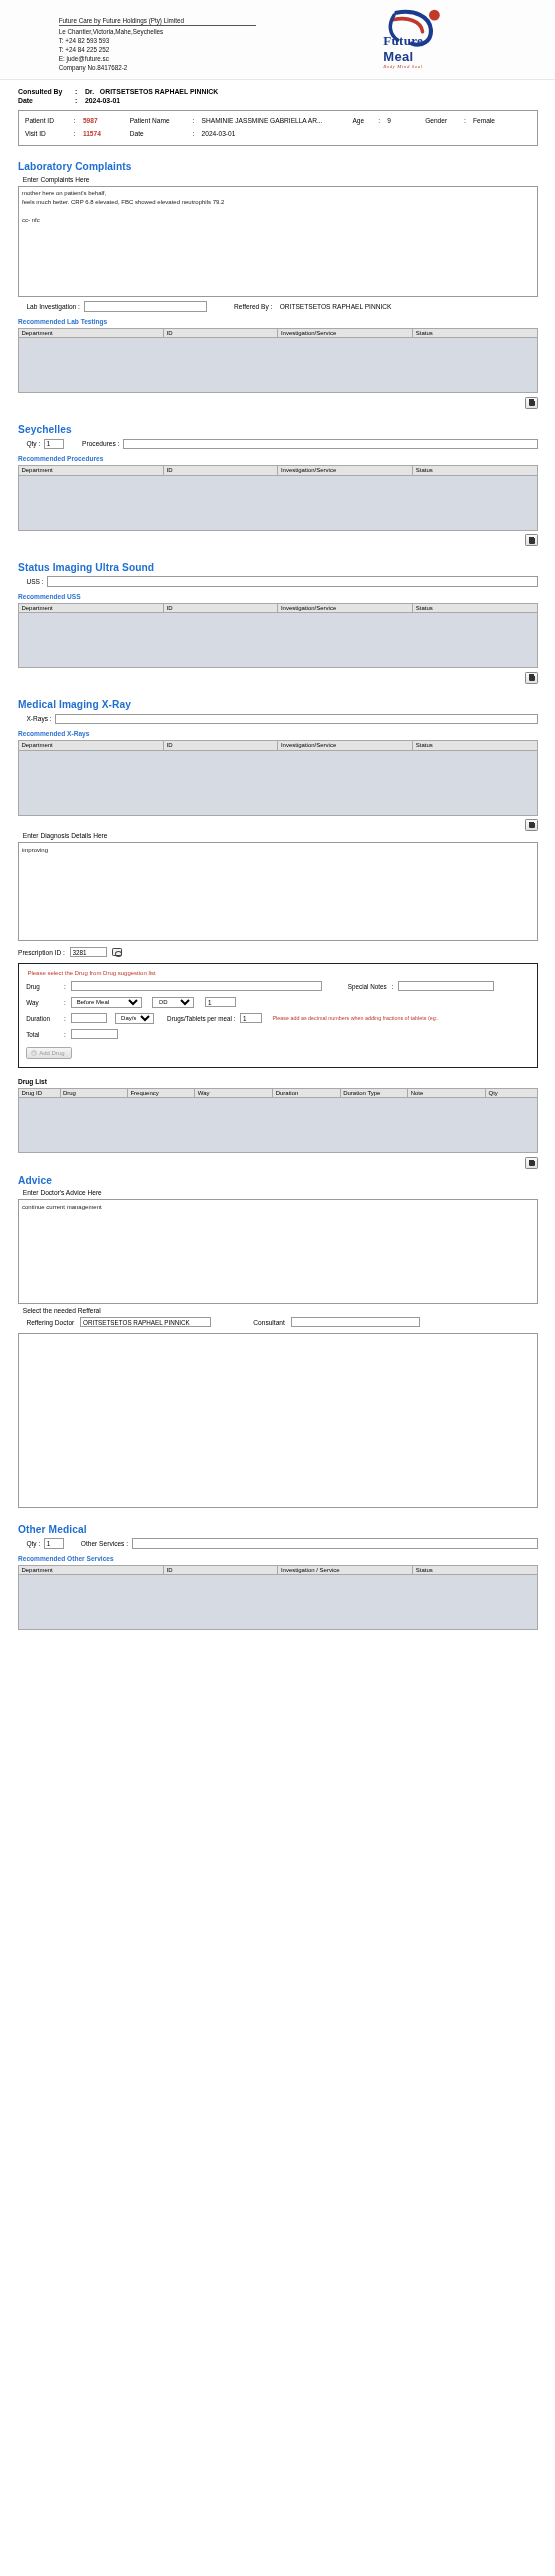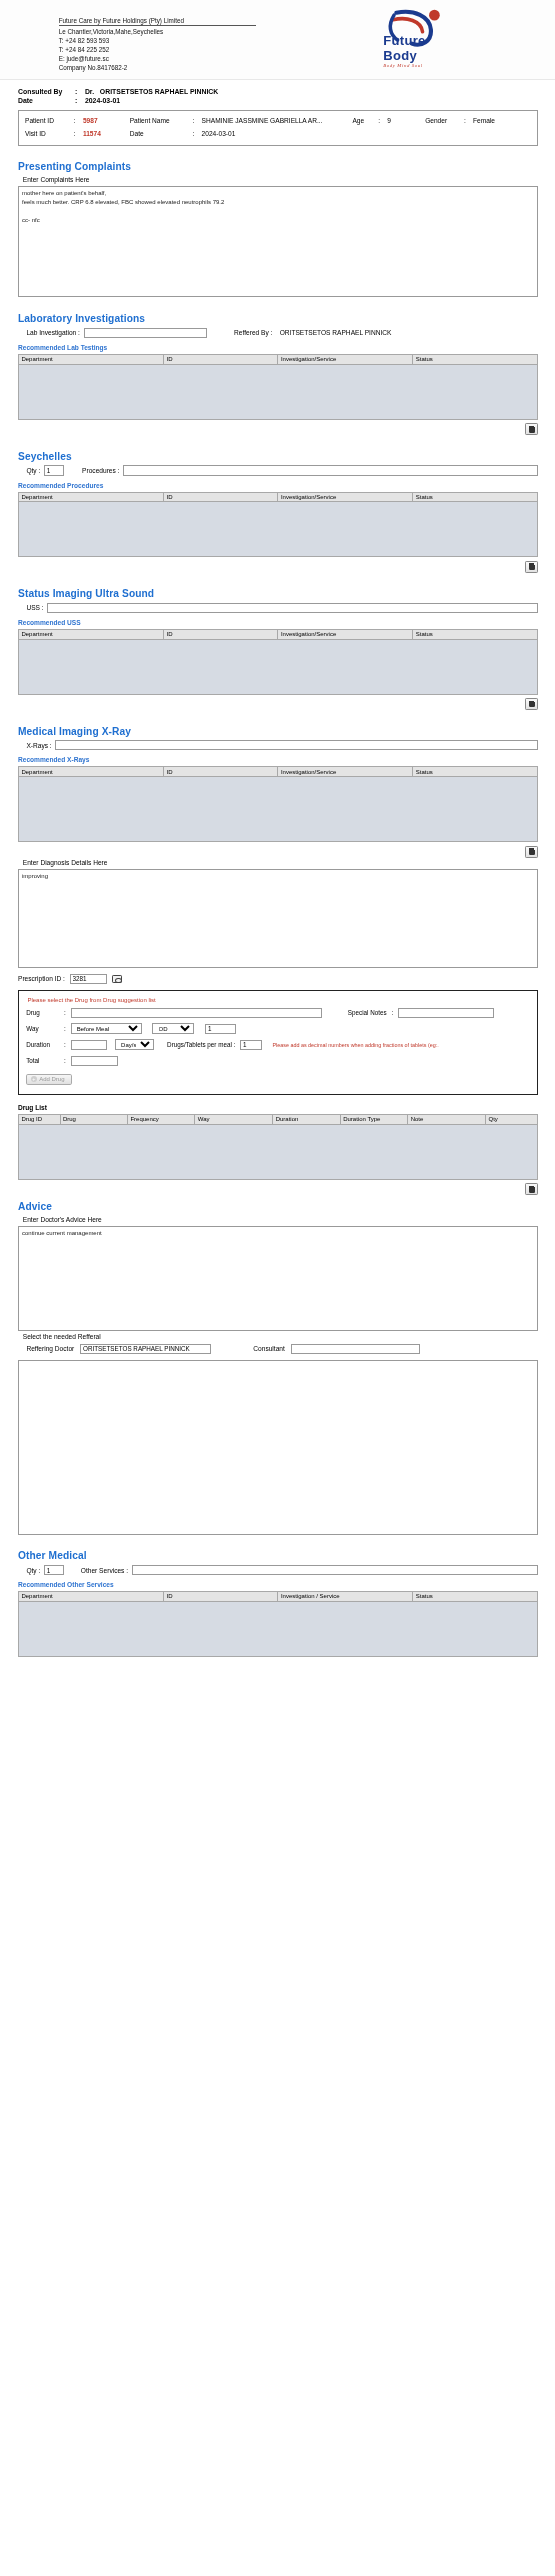--- a/index.html
+++ b/index.html
@@ -54,21 +54,21 @@
     position: absolute;
     left: 24px;
     top: 25px;
     font-family: "Liberation Serif", serif;
   }
   .logo-future {
     font-size: 13px;
     color: #1b3b8f;
     font-weight: bold;
     letter-spacing: 0.3px;
-    font-family: Liberation Sans, sans-serif;
+    font-family: Liberation Serif, serif;
   }
   .logo-care {
     font-size: 13px;
     color: #1b3b8f;
     font-weight: bold;
     letter-spacing: 0.3px;
     font-family: "Liberation Sans", sans-serif;
   }
   .logo-tag {
     font-size: 4.8px;
@@ -323,21 +323,21 @@
   </div>
   <div class="logo-wrap">
     <svg width="114" height="57" viewBox="0 0 190 96">
       <path d="M62 8 C92 2 118 14 120 36 C122 56 104 66 88 60" fill="none" stroke="#1b3b8f" stroke-width="7" stroke-linecap="round"></path>
       <path d="M56 20 C80 14 104 22 106 40" fill="none" stroke="#c0392b" stroke-width="6" stroke-linecap="round"></path>
       <circle cx="126" cy="12" r="9" fill="#c0392b"></circle>
       <path d="M58 12 C48 28 50 44 64 54" fill="none" stroke="#1b3b8f" stroke-width="6" stroke-linecap="round"></path>
     </svg>
     <div class="logo-text">
       <div class="logo-future">Future</div>
-      <div class="logo-care">Body</div>
+      <div class="logo-care">Meal</div>
       <div class="logo-tag">Body Mind Soul</div>
     </div>
   </div>
 </div>
 
 <div class="page">
 
   
   <div class="consult-row">
     <span class="lbl-w">Consulted By</span>
@@ -374,29 +374,28 @@
       <span class="cell" style="width:47px">Visit ID</span>
       <span class="cell" style="width:7.2px">:</span>
       <span class="cell pid" style="width:45px">11574</span>
       <span class="cell" style="width:61px">Date</span>
       <span class="cell" style="width:7.2px">:</span>
       <span class="cell">2024-03-01</span>
     </div>
   </div>
 
   
-  <h2 class="section">Presenting Complaints</h2>
+  <h2 class="section">Laboratory Complaints</h2>
   <div class="sublabel">Enter Complaints Here</div>
   <textarea class="ta" rows="10" style="height: 111px;">mother here on patient's behalf,
 feels much better. CRP 6.8 elevated, FBC showed elevated neutrophils 79.2
 
 cc- nfc</textarea>
 
   
-  <h2 class="section">Laboratory  Investigations</h2>
   <div class="inline-row">
     <span style="margin-left:8.4px">Lab Investigation :</span>
     <input class="txtbox" style="width: 123px;" value="">
     <span style="margin-left:24px">Reffered By :</span>
     <span style="margin-left:3.6px">ORITSETSETOS RAPHAEL PINNICK</span>
   </div>
   <div class="bluelink">Recommended Lab Testings</div>
   <table class="grid">
     <tbody>
         <tr>

